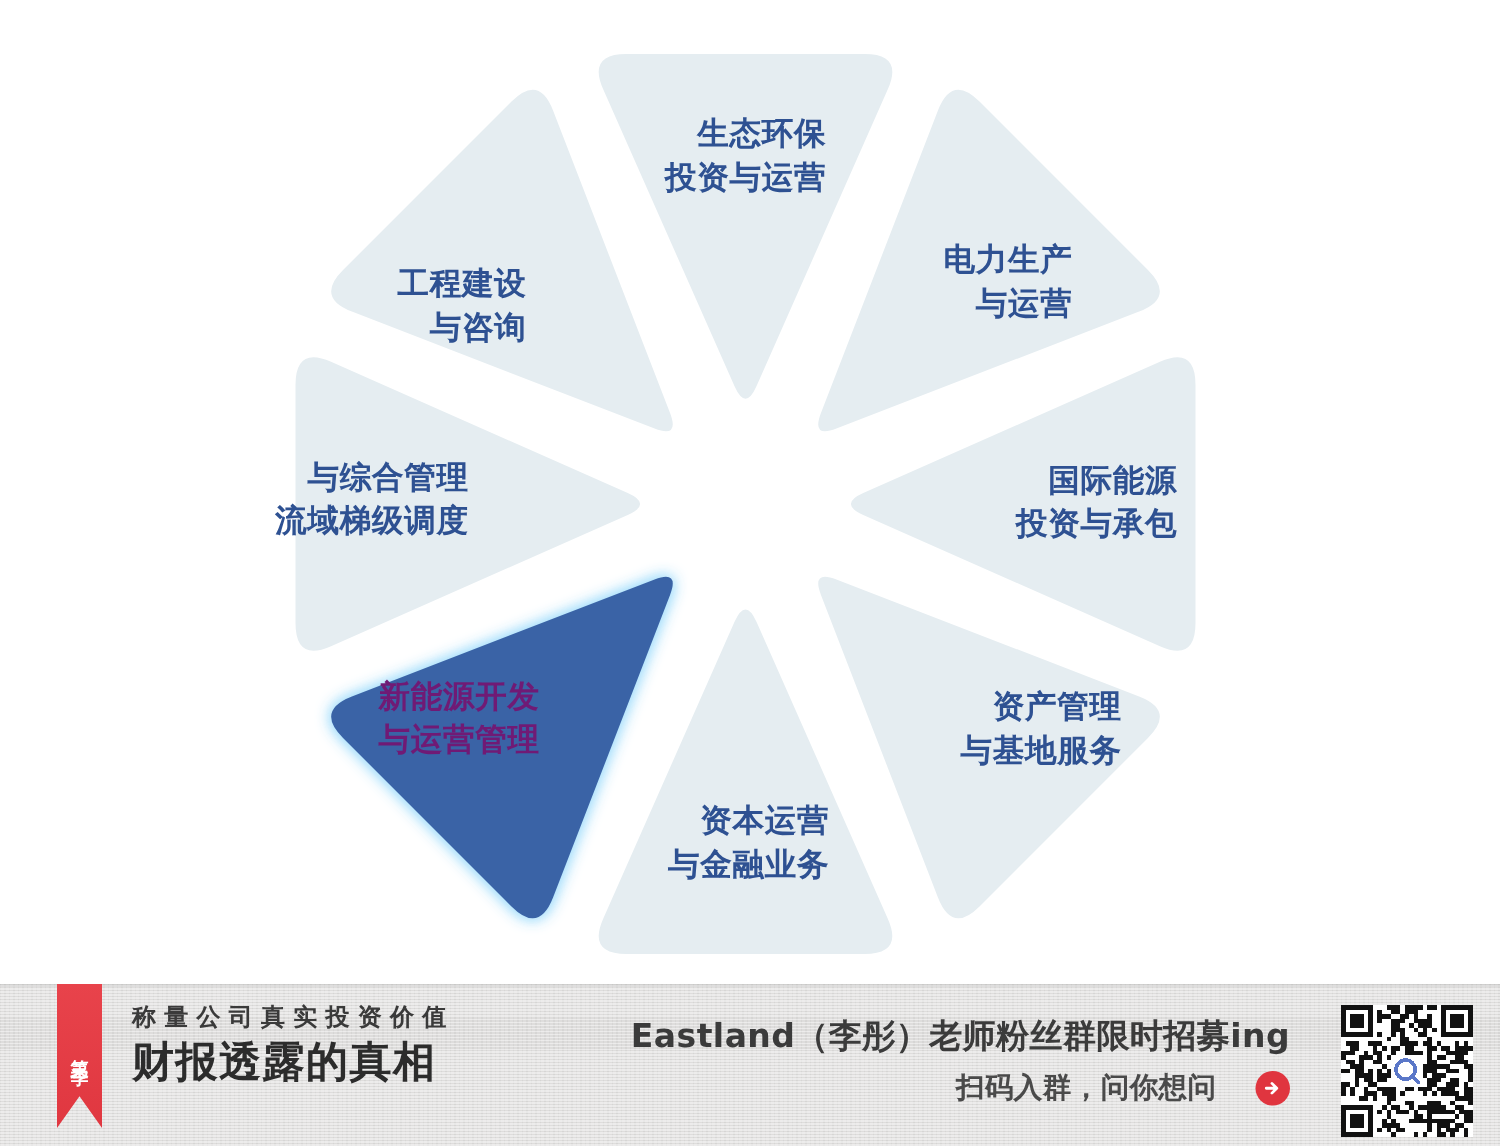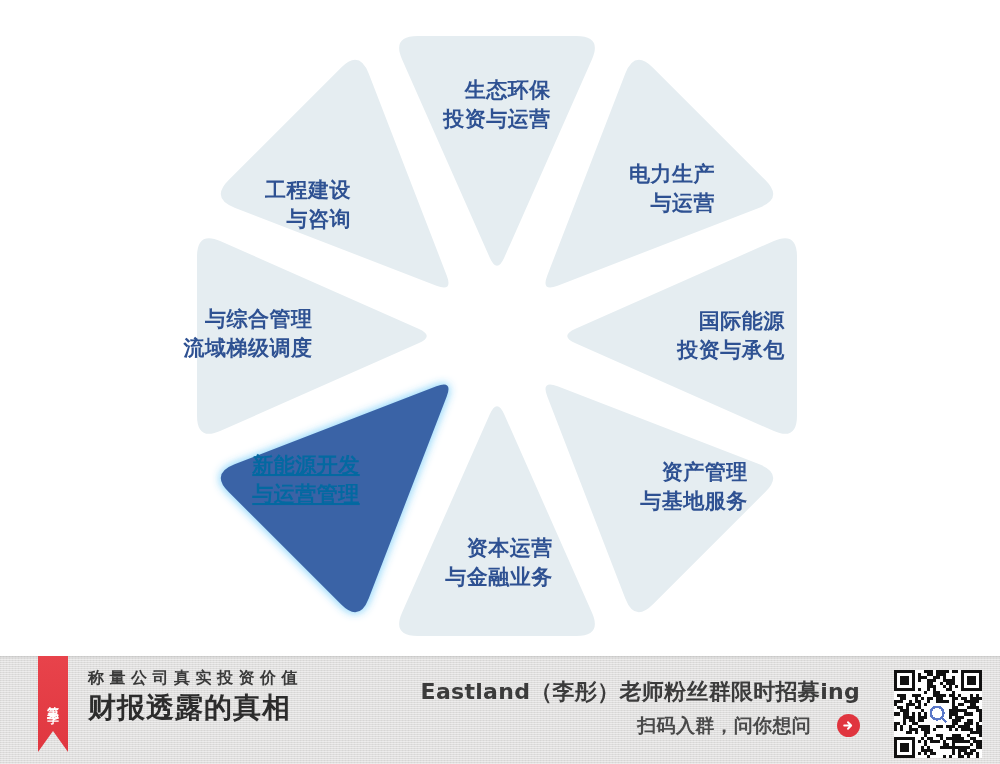--- a/index.html
+++ b/index.html
@@ -24,21 +24,21 @@
     text-align:right;
     font-size:21px;
     line-height:1.38;
     font-weight:700;
     color:#2e5192;
     letter-spacing:.5px;
     white-space:nowrap;
     transform:translate(-50%,-50%);
     pointer-events:none;
   }
-  .petal-label.active{color:#0369a1;text-decoration:underline;}
+  .petal-label.active{color:#701a75;}
 
   
   #banner{
     position:absolute;left:0;top:656px;width:1000px;height:108px;
     background:#dedddc;
     background-image:
       repeating-linear-gradient(0deg, rgba(255,255,255,.45) 0 1px, rgba(0,0,0,0) 1px 2px),
       repeating-linear-gradient(90deg, rgba(0,0,0,.035) 0 1px, rgba(0,0,0,0) 1px 3px);
     overflow:hidden;
   }

